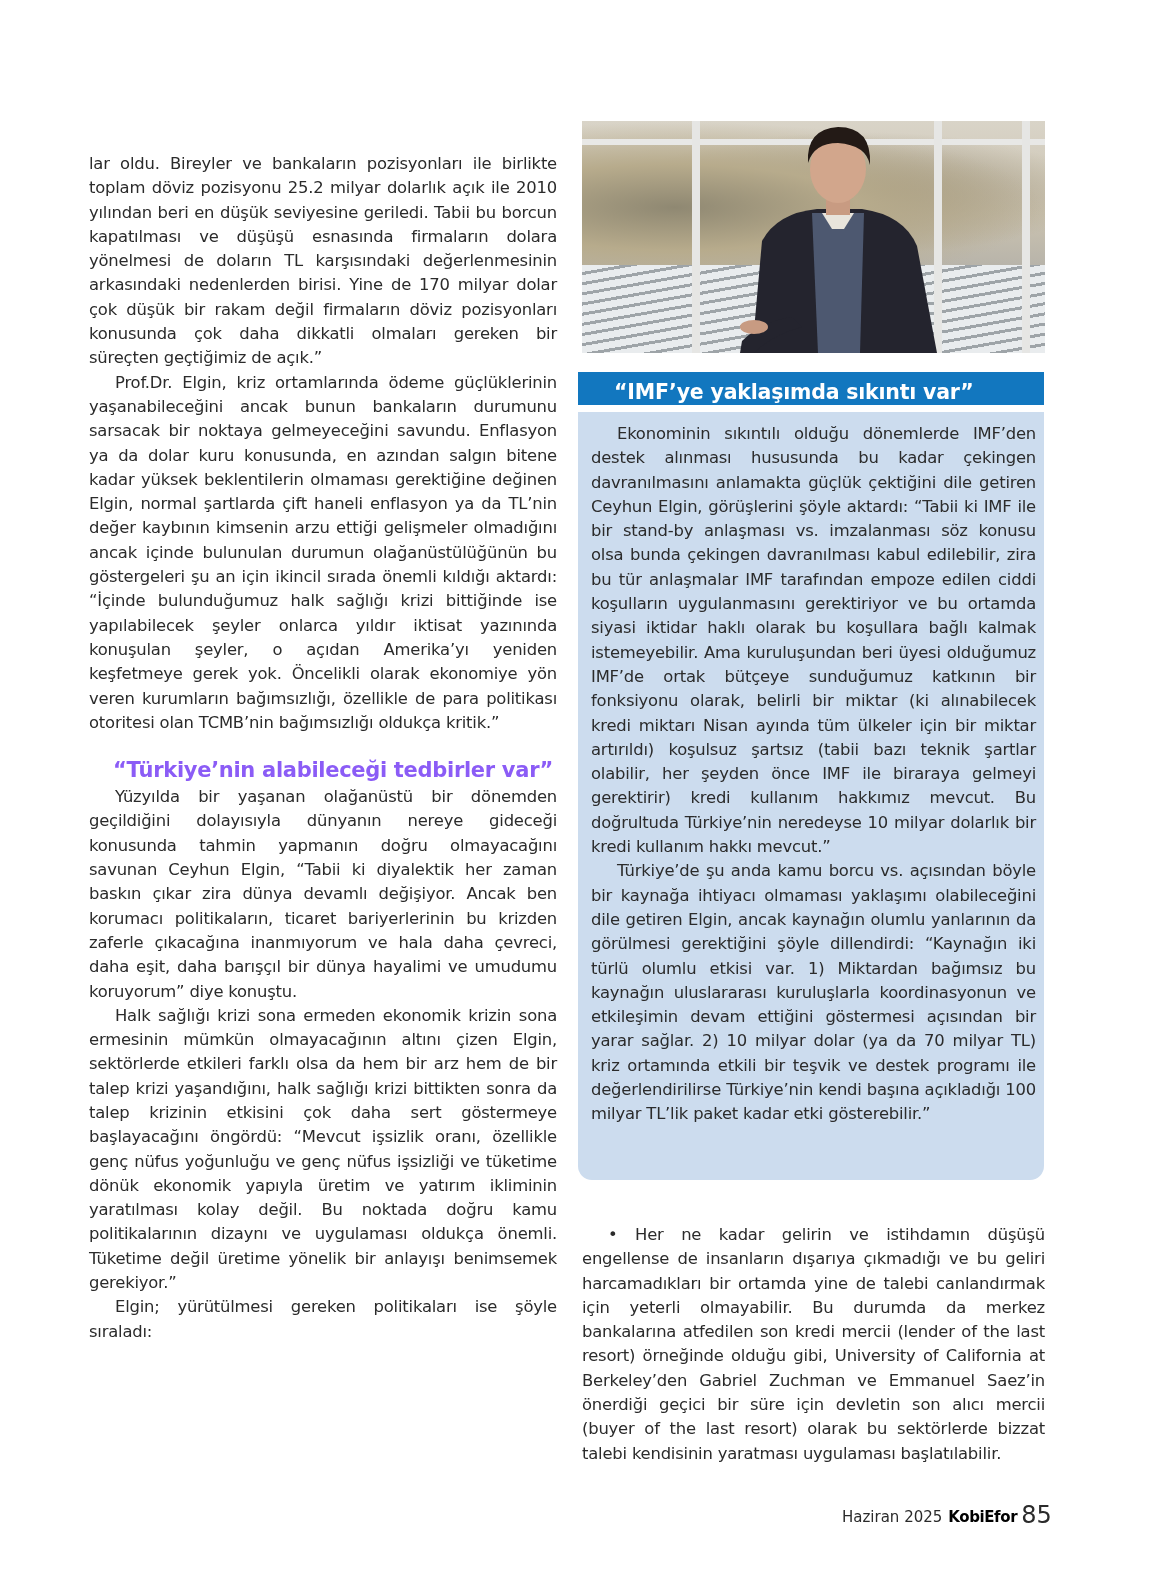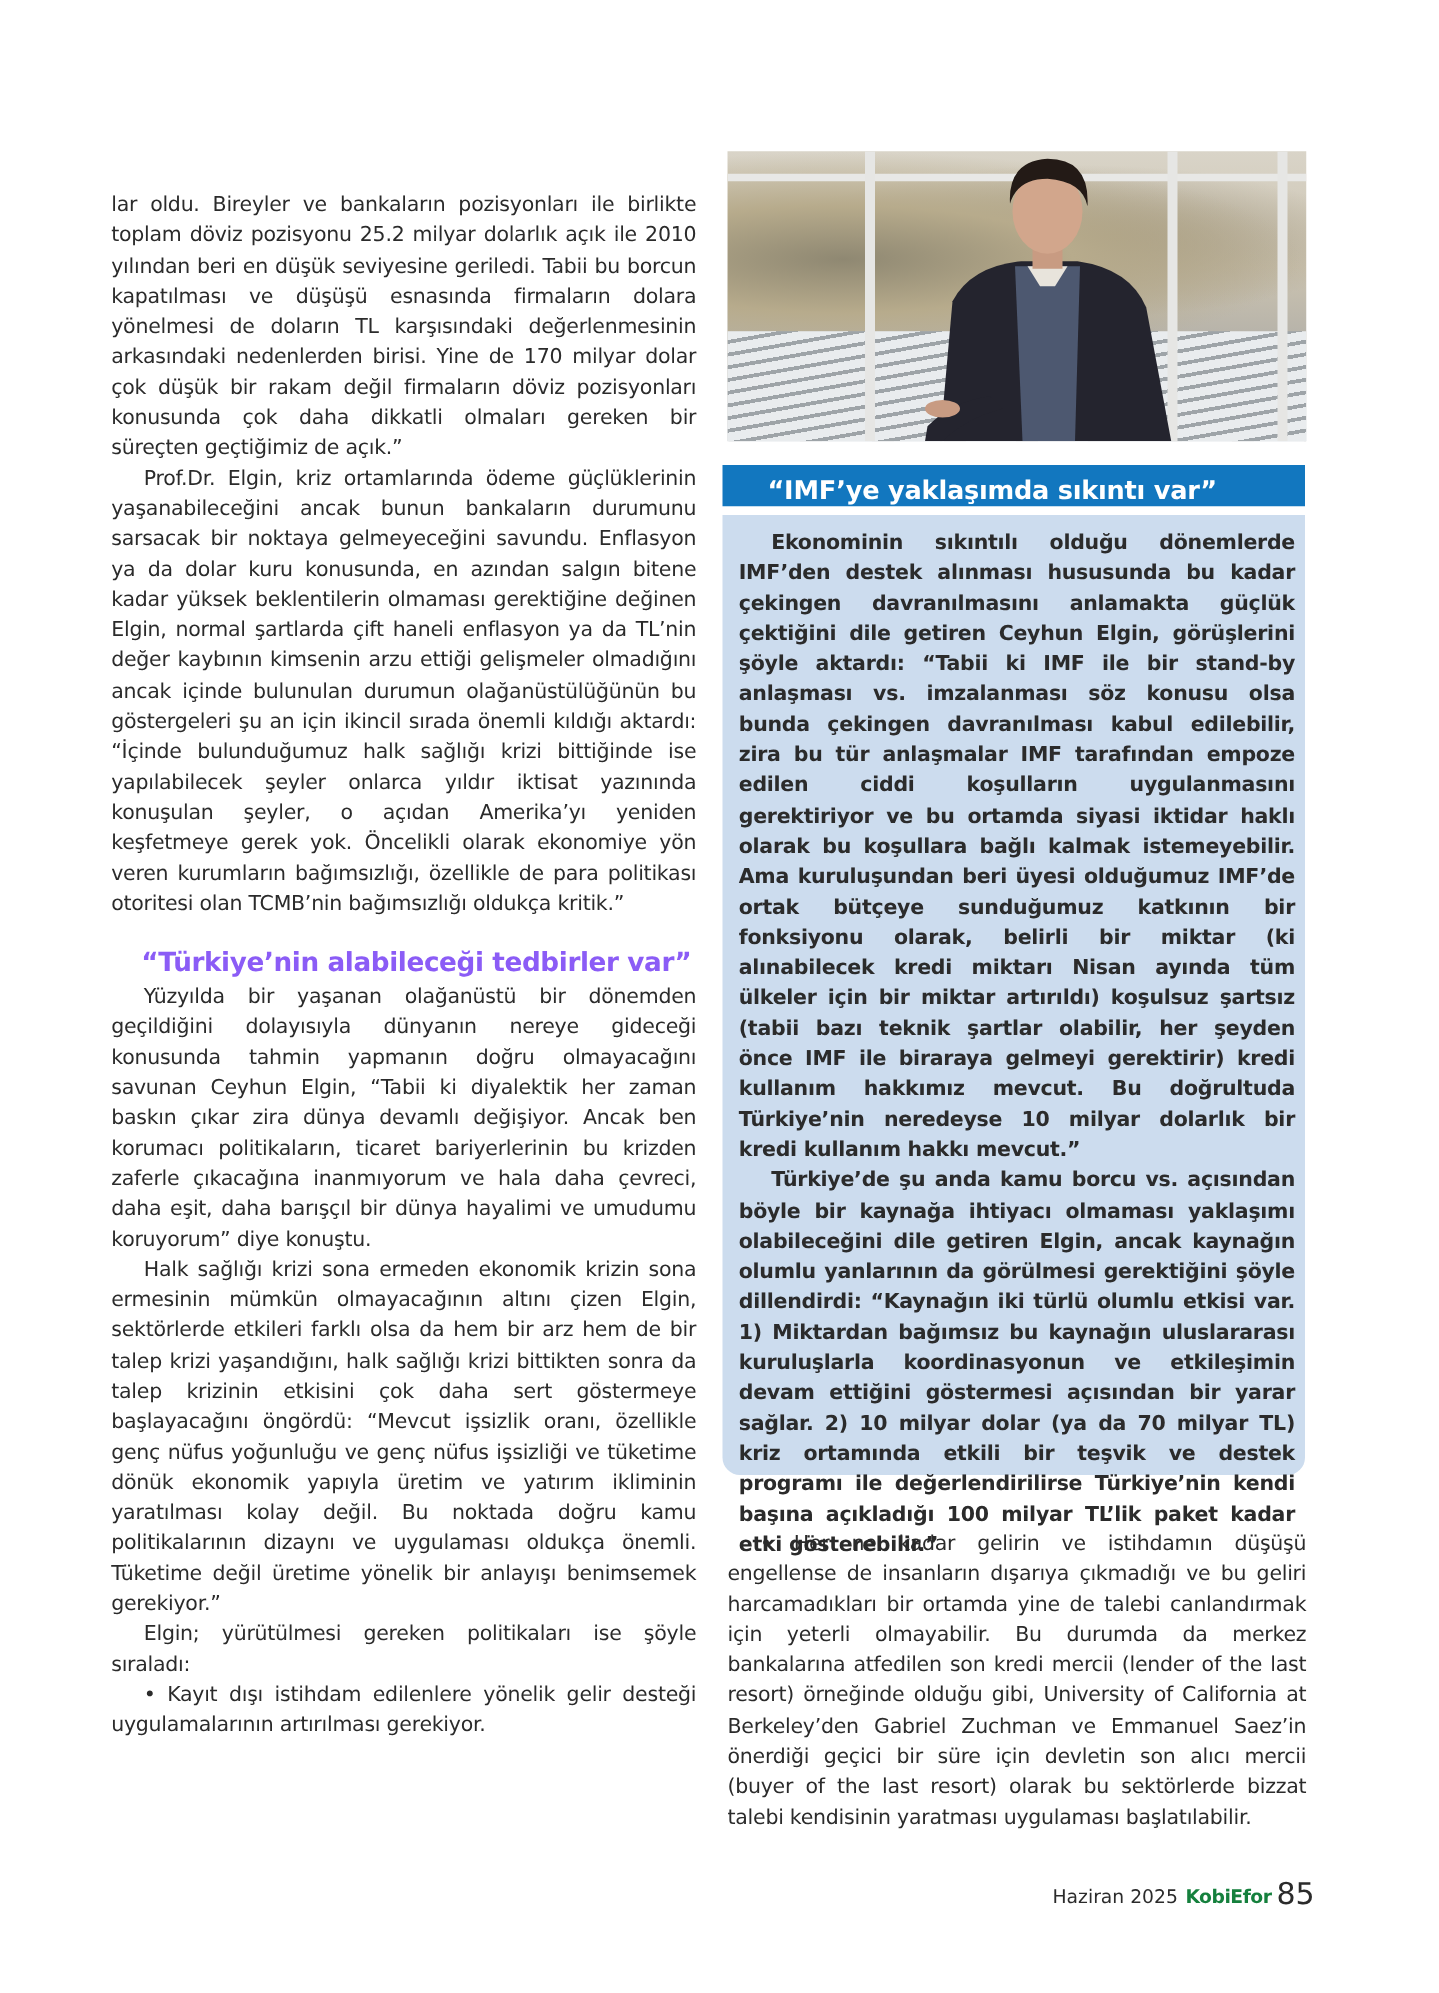--- a/index.html
+++ b/index.html
@@ -19,38 +19,37 @@
                        radial-gradient(ellipse at 60% 50%, #9a8f76 0%, rgba(200,190,170,0) 60%); }
   .photo .roof { position: absolute; left: 0; top: 62%; width: 100%; height: 38%;
            background: repeating-linear-gradient(170deg, #e9ecee 0 7px, #9ea4a8 7px 10px); }
   .photo .frame-v { position: absolute; top: 0; width: 8px; height: 100%; background: #e6e6e4; }
   .photo .frame-h { position: absolute; left: 0; width: 100%; height: 6px; background: #e8e8e6; }
   .photo .person { position: absolute; left: 150px; top: 0; width: 215px; height: 232px; }
   .box-head { position: absolute; left: 578px; top: 372px; width: 466px; height: 33px; background: #1277bf;
            color: #ffffff; font-weight: bold; font-size: 20.5px; line-height: 40px; padding-left: 36px; box-sizing: border-box; letter-spacing: -0.2px; }
   .box { position: absolute; left: 578px; top: 412px; width: 466px; height: 768px; background: #ccdcee;
            border-radius: 0 0 14px 14px; box-sizing: border-box; padding: 10px 8px 0 13px; }
-  .box .col-in { font-size: 16.4px; line-height: 24.3px; text-align: justify; letter-spacing: -0.2px; font-weight: bold; }
+  .box .col-in { font-size: 16.4px; line-height: 24.3px; text-align: justify; letter-spacing: -0.2px; }
   .box p { margin: 0; }
   .box p.ind { text-indent: 26px; }
   .footer { position: absolute; left: 842px; top: 1500px; font-size: 15px; line-height: 30px; color: #2b2b2b; white-space: nowrap; }
-  .footer .brand { color: #15803d; font-weight: bold; margin-left: 6px; letter-spacing: -0.4px; }
+  .footer .brand { color: #000000; font-weight: bold; margin-left: 6px; letter-spacing: -0.4px; }
   .footer .page { font-size: 24px; margin-left: 4px; vertical-align: -1px; }
 </style>
 </head>
 <body>
 
 <div class="col col-left">
   <p>lar oldu. Bireyler ve bankaların pozisyonları ile birlikte toplam döviz pozisyonu 25.2 milyar dolarlık açık ile 2010 yılından beri en düşük seviyesine geriledi. Tabii bu borcun kapatılması ve düşüşü esnasında firmaların dolara yönelmesi de doların TL karşısındaki değerlenmesinin arkasındaki nedenlerden birisi. Yine de 170 milyar dolar çok düşük bir rakam değil firmaların döviz pozisyonları konusunda çok daha dikkatli olmaları gereken bir süreçten geçtiğimiz de açık.”</p>
   <p class="ind">Prof.Dr. Elgin, kriz ortamlarında ödeme güçlüklerinin yaşanabileceğini ancak bunun bankaların durumunu sarsacak bir noktaya gelmeyeceğini savundu. Enflasyon ya da dolar kuru konusunda, en azından salgın bitene kadar yüksek beklentilerin olmaması gerektiğine değinen Elgin, normal şartlarda çift haneli enflasyon ya da TL’nin değer kaybının kimsenin arzu ettiği gelişmeler olmadığını ancak içinde bulunulan durumun olağanüstülüğünün bu göstergeleri şu an için ikincil sırada önemli kıldığı aktardı: “İçinde bulunduğumuz halk sağlığı krizi bittiğinde ise yapılabilecek şeyler onlarca yıldır iktisat yazınında konuşulan şeyler, o açıdan Amerika’yı yeniden keşfetmeye gerek yok. Öncelikli olarak ekonomiye yön veren kurumların bağımsızlığı, özellikle de para politikası otoritesi olan TCMB’nin bağımsızlığı oldukça kritik.”</p>
   <h2 class="subhead">“Türkiye’nin alabileceği tedbirler var”</h2>
   <p class="ind">Yüzyılda bir yaşanan olağanüstü bir dönemden geçildiğini dolayısıyla dünyanın nereye gideceği konusunda tahmin yapmanın doğru olmayacağını savunan Ceyhun Elgin, “Tabii ki diyalektik her zaman baskın çıkar zira dünya devamlı değişiyor. Ancak ben korumacı politikaların, ticaret bariyerlerinin bu krizden zaferle çıkacağına inanmıyorum ve hala daha çevreci, daha eşit, daha barışçıl bir dünya hayalimi ve umudumu koruyorum” diye konuştu.</p>
   <p class="ind">Halk sağlığı krizi sona ermeden ekonomik krizin sona ermesinin mümkün olmayacağının altını çizen Elgin, sektörlerde etkileri farklı olsa da hem bir arz hem de bir talep krizi yaşandığını, halk sağlığı krizi bittikten sonra da talep krizinin etkisini çok daha sert göstermeye başlayacağını öngördü: “Mevcut işsizlik oranı, özellikle genç nüfus yoğunluğu ve genç nüfus işsizliği ve tüketime dönük ekonomik yapıyla üretim ve yatırım ikliminin yaratılması kolay değil. Bu noktada doğru kamu politikalarının dizaynı ve uygulaması oldukça önemli. Tüketime değil üretime yönelik bir anlayışı benimsemek gerekiyor.”</p>
   <p class="ind">Elgin; yürütülmesi gereken politikaları ise şöyle sıraladı:</p>
-  <p class="bullet">• Kayıt dışı istihdam edilenlere yönelik gelir desteği uygulamalarının artırılması gerekiyor.</p>
 </div>
 
 <div class="photo" title="Portrait of Ceyhun Elgin standing by a glass window">
   <div class="trees"></div>
   <div class="roof"></div>
   <div class="frame-h" style="top:18px;"></div>
   <div class="frame-v" style="left:110px;"></div>
   <div class="frame-v" style="left:352px;"></div>
   <div class="frame-v" style="left:440px;"></div>
   <svg class="person" viewBox="0 0 215 232">

